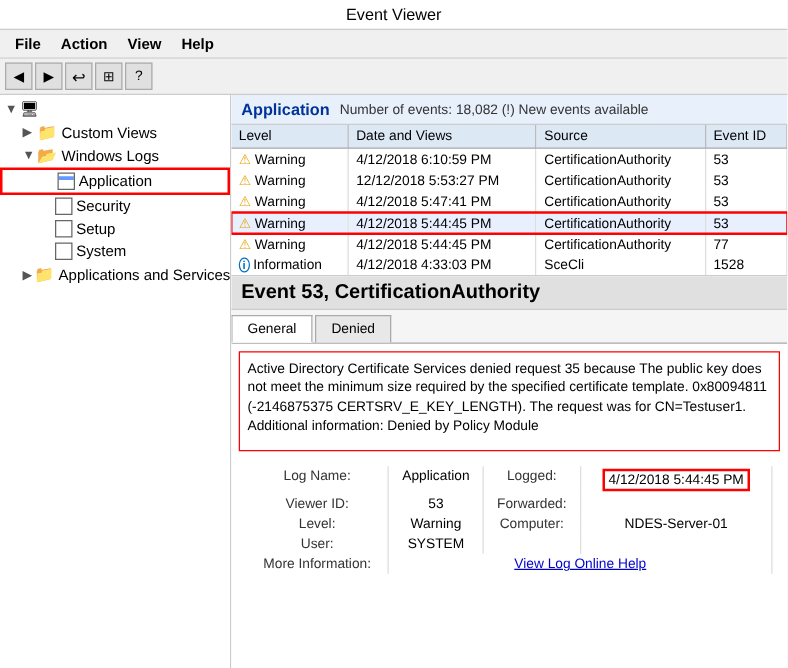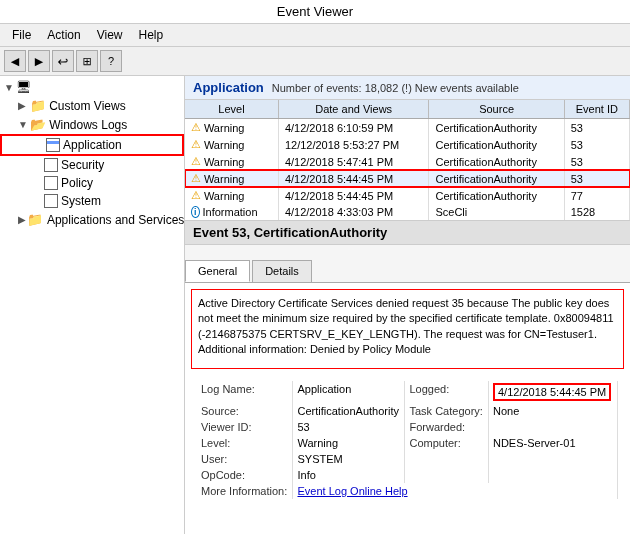--- a/index.html
+++ b/index.html
@@ -3,21 +3,21 @@
   <meta charset="utf-8">
   <style>
     * { box-sizing: border-box; margin: 0; padding: 0; }
     body { font-family: 'Segoe UI', Tahoma, Geneva, Verdana, sans-serif; font-size: 12px; background: #f0f0f0; user-select: none; }
     
     
     .title-bar { background: #fff; text-align: center; padding: 4px 0; font-size: 13px; border-bottom: 1px solid #ccc; }
     
     
     .menu-bar { background: #f0f0f0; display: flex; gap: 0; padding: 2px 4px; border-bottom: 1px solid #ccc; }
-    .menu-item { padding: 2px 8px; cursor: pointer; }
+    .menu-item { padding: 2px 8px; cursor: pointer; font-weight: bold; }
     
     
     .toolbar { background: #f0f0f0; display: flex; align-items: center; padding: 3px 4px; border-bottom: 1px solid #ccc; gap: 2px; }
     .toolbar-btn { width: 22px; height: 22px; background: #e0e0e0; border: 1px solid #aaa; cursor: pointer; display: flex; align-items: center; justify-content: center; font-size: 11px; }
 
     
     .main-layout { display: flex; height: calc(534px - 72px); }
     
     
     .sidebar { width: 185px; background: #fff; border-right: 1px solid #ccc; overflow-y: auto; padding: 2px 0; flex-shrink: 0; }
@@ -32,34 +32,34 @@
     
     
     .app-header { background: #e8f0fb; padding: 4px 8px; border-bottom: 1px solid #ccc; display: flex; align-items: center; gap: 8px; }
     .app-header-title { font-weight: bold; font-size: 13px; color: #003399; }
     .app-header-count { font-size: 11px; color: #333; }
     
     
     .event-table-container { flex: 0 0 auto; max-height: 180px; overflow-y: auto; border-bottom: 1px solid #ccc; }
     table { width: 100%; border-collapse: collapse; font-size: 11px; }
     thead tr { background: #dde8f5; }
-    thead th { padding: 3px 6px; text-align: center; border-right: 1px solid #bbb; border-bottom: 1px solid #aaa; font-weight: normal; cursor: pointer; white-space: nowrap; }
+    thead th { padding: 3px 6px; text-align: left; border-right: 1px solid #bbb; border-bottom: 1px solid #aaa; font-weight: normal; cursor: pointer; white-space: nowrap; }
     tbody tr { cursor: pointer; }
     td { padding: 2px 6px; border-right: 1px solid #ddd; white-space: nowrap; overflow: hidden; max-width: 150px; text-overflow: ellipsis; }
     
     
     .event-detail { flex: 1; overflow-y: auto; padding: 0; }
-    .event-detail-header { background: #e0e0e0; padding: 4px 8px; border-bottom: 1px solid #ccc; font-size: 13px; font-weight: bold; }
+    .event-detail-header { background: #e0e0e0; padding: 4px 8px; border-bottom: 1px solid #ccc; font-size: 16px; font-weight: bold; }
     .tabs { display: flex; border-bottom: 1px solid #aaa; background: #f5f5f5; }
-    .tab { padding: 4px 12px; border: 1px solid #aaa; border-bottom: none; cursor: pointer; background: #e8e8e8; margin-right: 2px; margin-top: 15px; font-size: 11px; }
+    .tab { padding: 4px 12px; border: 1px solid #aaa; border-bottom: none; cursor: pointer; background: #e8e8e8; margin-right: 2px; margin-top: 4px; font-size: 11px; }
     .tab.active { background: #fff; border-bottom: 1px solid #fff; z-index: 1; }
     
     .event-description { border: 1px solid red; padding: 6px; margin: 6px; font-size: 11px; line-height: 1.4; background: #fff; min-height: 80px; }
     
-    .event-meta { padding: 6px 12px; font-size: 11px; }
+    .event-meta { padding: 6px 12px; font-size: 11px; text-align: center; }
     .meta-table { width: 100%; }
     .meta-table td { padding: 2px 4px; vertical-align: top; }
     .meta-label { color: #333; font-weight: normal; white-space: nowrap; }
     .meta-value { color: #000; }
     .meta-link { color: #0000cc; text-decoration: underline; cursor: pointer; }
     .date-highlight { border: 2px solid red; padding: 1px 3px; display: inline-block; }
   </style>
 </head>
 <body>
 
@@ -111,21 +111,21 @@
 
     <div class="tree-item tree-indent-3">
       <span class="expand-icon"></span>
       <span style="display:inline-block;width:14px;height:14px;border:1px solid #666;background:#fff;margin-right:3px;vertical-align:middle;"></span>
       <span>Security</span>
     </div>
 
     <div class="tree-item tree-indent-3">
       <span class="expand-icon"></span>
       <span style="display:inline-block;width:14px;height:14px;border:1px solid #666;background:#fff;margin-right:3px;vertical-align:middle;"></span>
-      <span>Policy</span>
+      <span>Setup</span>
     </div>
 
     <div class="tree-item tree-indent-3">
       <span class="expand-icon"></span>
       <span style="display:inline-block;width:14px;height:14px;border:1px solid #666;background:#fff;margin-right:3px;vertical-align:middle;"></span>
       <span>System</span>
     </div>
 
 
     <div class="tree-item tree-indent-2">
@@ -223,70 +223,58 @@
   </tr>
           </tbody>
       </table>
     </div>
 
     <div class="event-detail">
       <div class="event-detail-header">Event 53, CertificationAuthority</div>
 
       <div class="tabs">
         <div class="tab active">General</div>
-        <div class="tab">Details</div>
+        <div class="tab">Denied</div>
       </div>
 
       <div class="event-description">Active Directory Certificate Services denied request 35 because The public key does not meet the minimum size required by the specified certificate template. 0x80094811 (-2146875375 CERTSRV_E_KEY_LENGTH). The request was for CN=Testuser1. Additional information: Denied by Policy Module</div>
 
       <div class="event-meta">
         <table class="meta-table">
           <tbody>
               <tr>
             <td class="meta-label">Log Name:</td>
             <td class="meta-value">Application</td>
             <td class="meta-label">Logged:</td>
             <td class="meta-value">
               <span class="date-highlight">4/12/2018 5:44:45 PM</span>
             </td>
           </tr>
           <tr>
-            <td class="meta-label">Source:</td>
-            <td class="meta-value">CertificationAuthority</td>
-            <td class="meta-label">Task Category:</td>
-            <td class="meta-value">None</td>
-          </tr>
-          <tr>
             <td class="meta-label">Viewer ID:</td>
             <td class="meta-value">53</td>
             <td class="meta-label">Forwarded:</td>
             <td class="meta-value"></td>
           </tr>
           <tr>
             <td class="meta-label">Level:</td>
             <td class="meta-value">Warning</td>
             <td class="meta-label">Computer:</td>
             <td class="meta-value">NDES-Server-01</td>
           </tr>
           <tr>
             <td class="meta-label">User:</td>
             <td class="meta-value">SYSTEM</td>
             <td></td>
                 <td></td>
           </tr>
           <tr>
-            <td class="meta-label">OpCode:</td>
-            <td class="meta-value">Info</td>
-            <td></td>
-                <td></td>
-          </tr>
-          <tr>
             <td class="meta-label">More Information:</td>
             <td class="meta-value" colspan="3">
-              <a class="meta-link">Event Log Online Help</a>
+              <a class="meta-link">View Log Online Help</a>
             </td>
           </tr>
         </tbody>
           </table>
       </div>
     </div>
 
   </div>
 </div>
 

